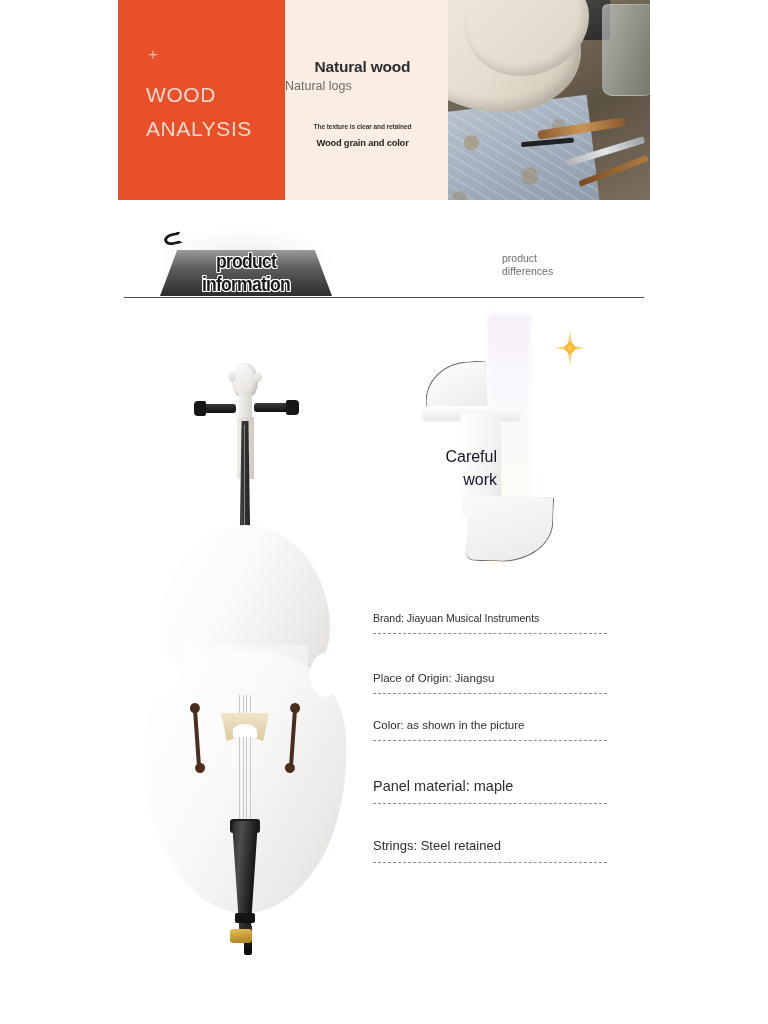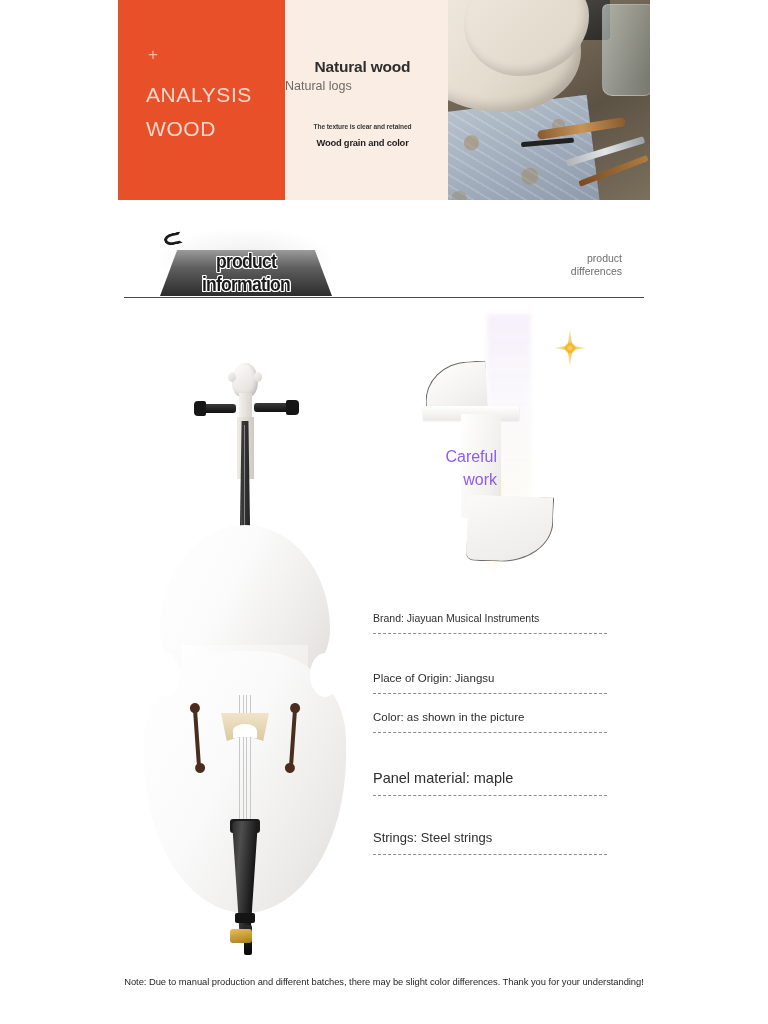--- a/index.html
+++ b/index.html
@@ -153,21 +153,21 @@
     text-shadow:
        1px 0 0 #fff, -1px 0 0 #fff, 0 1px 0 #fff, 0 -1px 0 #fff,
        1px 1px 0 #fff, -1px -1px 0 #fff, 1px -1px 0 #fff, -1px 1px 0 #fff;
   }
   .banner-rule {
     position:absolute; left:6px; bottom:2px; width:520px; height:1px;
     background:#4a4a4a;
   }
   .banner-side {
     position:absolute; right:28px; top:24px; width:120px;
-    text-align:right; color:#6E6E6E;
+    color:#6E6E6E;
     font-size:10.5px; line-height:1.28;
   }
 
   
   .cello-wrap { position:absolute; left:120px; top:355px; width:250px; height:580px; }
 
   .c-scroll {
     position:absolute; left:50%; top:8px; width:26px; height:34px;
     margin-left:-13px;
     background:linear-gradient(140deg,#ffffff,#ded9d4);
@@ -370,37 +370,37 @@
     border-radius:50%;
     background:radial-gradient(circle,#FFD75E 0%,#F0B429 45%,rgba(240,180,41,0) 72%);
   }
   .lbl-beautiful {
     position:absolute; left:60px; top:92px; width:130px;
     text-align:right; color:#3E3E3E;
     font-size:12.5px; line-height:1.28;
   }
   .lbl-careful {
     position:absolute; left:0px; top:136px; width:82px;
-    text-align:right; color:#8b5cf6;
+    text-align:right; color:#0f172a;
     font-size:16px; line-height:1.42;
   }
 
   
   .specs { position:absolute; left:373px; top:612px; width:240px; }
   .spec-row { position:relative; }
   .spec-text { color:#2E2E2E; white-space:nowrap; }
   .spec-dash {
     margin-top:9px;
     border-top:1.4px dashed #8d8d8d;
     width:234px;
   }
   .spec-row.s-1 .spec-text { font-size:10.5px; }
   .spec-row.s-1 { margin-bottom:38px; }
   .spec-row.s-2 .spec-text { font-size:11.5px; }
-  .spec-row.s-2 { margin-bottom:17px; }
+  .spec-row.s-2 { margin-bottom:25px; }
   .spec-row.s-3 .spec-text { font-size:11.5px; }
   .spec-row.s-3 { margin-bottom:37px; }
   .spec-row.s-4 .spec-text { font-size:14.5px; }
   .spec-row.s-4 { margin-bottom:34px; }
   .spec-row.s-5 .spec-text { font-size:13px; }
   .spec-row.s-5 { margin-bottom:40px; }
   .spec-row.s-6 .spec-text { font-size:9.2px; }
   .spec-row.s-6 .spec-dash { width:234px; }
 
   
@@ -413,22 +413,22 @@
 </head>
 <body>
 
 <div class="page">
 
   <div class="header-band">
 
     <div class="hb-orange">
       <div class="hb-plus">+</div>
       <div class="hb-title">
+        <div>WOOD</div>
         <div>ANALYSIS</div>
-        <div>WOOD</div>
       </div>
     </div>
 
     <div class="hb-cream">
       <div class="hb-nw-title">Natural wood</div>
       <div class="hb-nw-sub">Natural logs</div>
       <div class="hb-tex1">The texture is clear and retained</div>
       <div class="hb-tex2">Wood grain and color</div>
     </div>
 
@@ -531,20 +531,19 @@
     </div>
     <div class="spec-row s-3">
       <div class="spec-text">Color: as shown in the picture</div>
       <div class="spec-dash"></div>
     </div>
     <div class="spec-row s-4">
       <div class="spec-text">Panel material: maple</div>
       <div class="spec-dash"></div>
     </div>
     <div class="spec-row s-5">
-      <div class="spec-text">Strings: Steel strings</div>
+      <div class="spec-text">Strings: Steel retained</div>
       <div class="spec-dash"></div>
     </div>
   </div>
 
-  <div class="footer-note">Note: Due to manual production and different batches, there may be slight color differences. Thank you for your understanding!</div>
 
 </div>
 
 </body></html>

